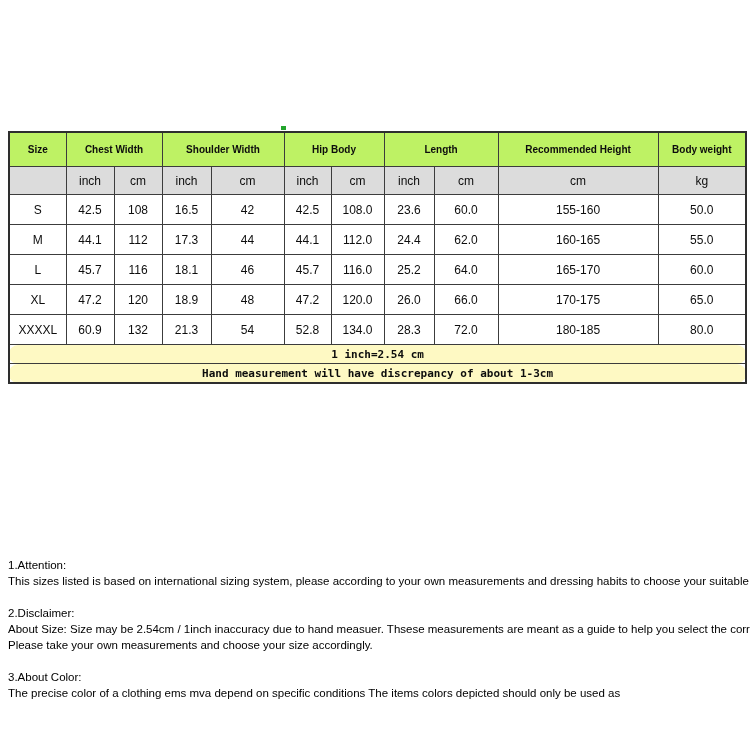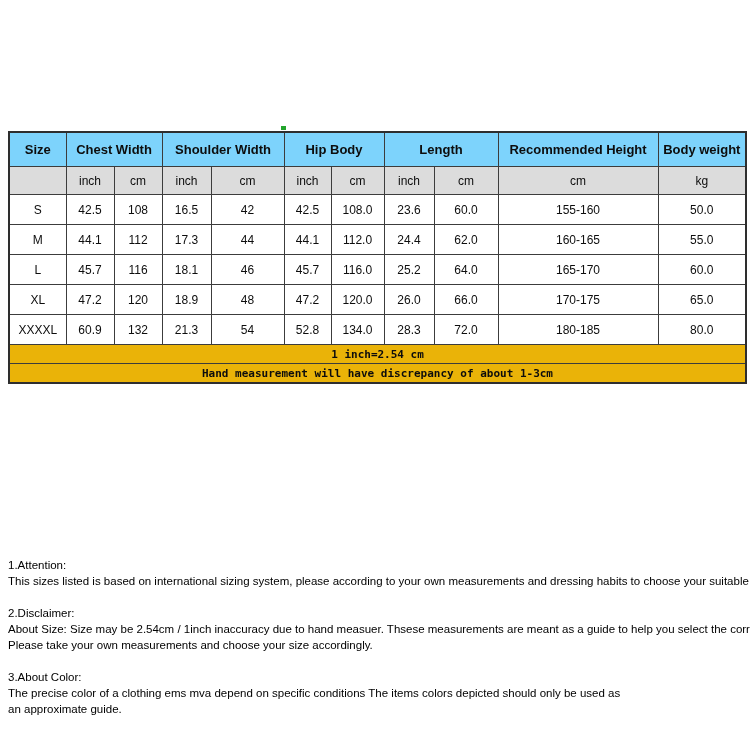--- a/index.html
+++ b/index.html
@@ -25,41 +25,42 @@
     border: 2px solid #2e2e2e;
   }
   .size-table td {
     border: 1px solid #3c3c3c;
     text-align: center;
     vertical-align: middle;
     padding: 0;
     overflow: hidden;
   }
   .hdr-row td {
-    background: #7dd3fc;
+    background: #bef264;
     font-weight: bold;
-    font-size: 13px;
+    font-size: 10px;
     height: 33px;
   }
   .unit-row td {
     background: #dcdcdc;
     font-size: 12px;
     height: 27px;
   }
   .data-row td {
     font-size: 12px;
     height: 29px;
     background: #ffffff;
   }
   .footnote-row td {
     font-family: "DejaVu Sans Mono", monospace;
     font-weight: bold;
     font-size: 11px;
     height: 18px;
-    background: #eab308;
+    background: #fef9c3;
+    border-radius: 9px;
   }
   .green-mark {
     position: absolute;
     left: 281px;
     top: 126px;
     width: 5px;
     height: 4px;
     background: #23a42c;
   }
   .notes {
@@ -201,15 +202,14 @@
     <div class="note-line">This sizes listed is based on international sizing system, please according to your own measurements and dressing habits to choose your suitable size.</div>
   </div>
   <div class="note-section">
     <div class="note-line">2.Disclaimer:</div>
     <div class="note-line">About Size: Size may be 2.54cm / 1inch inaccuracy due to hand measuer. Thsese measurements are meant as a guide to help you select the correct size.</div>
     <div class="note-line">Please take your own measurements and choose your size accordingly.</div>
   </div>
   <div class="note-section">
     <div class="note-line">3.About Color:</div>
     <div class="note-line">The precise color of a clothing ems mva depend on specific conditions The items colors depicted should only be used as</div>
-    <div class="note-line">an approximate guide.</div>
   </div>
 </div>
 
 </body></html>

